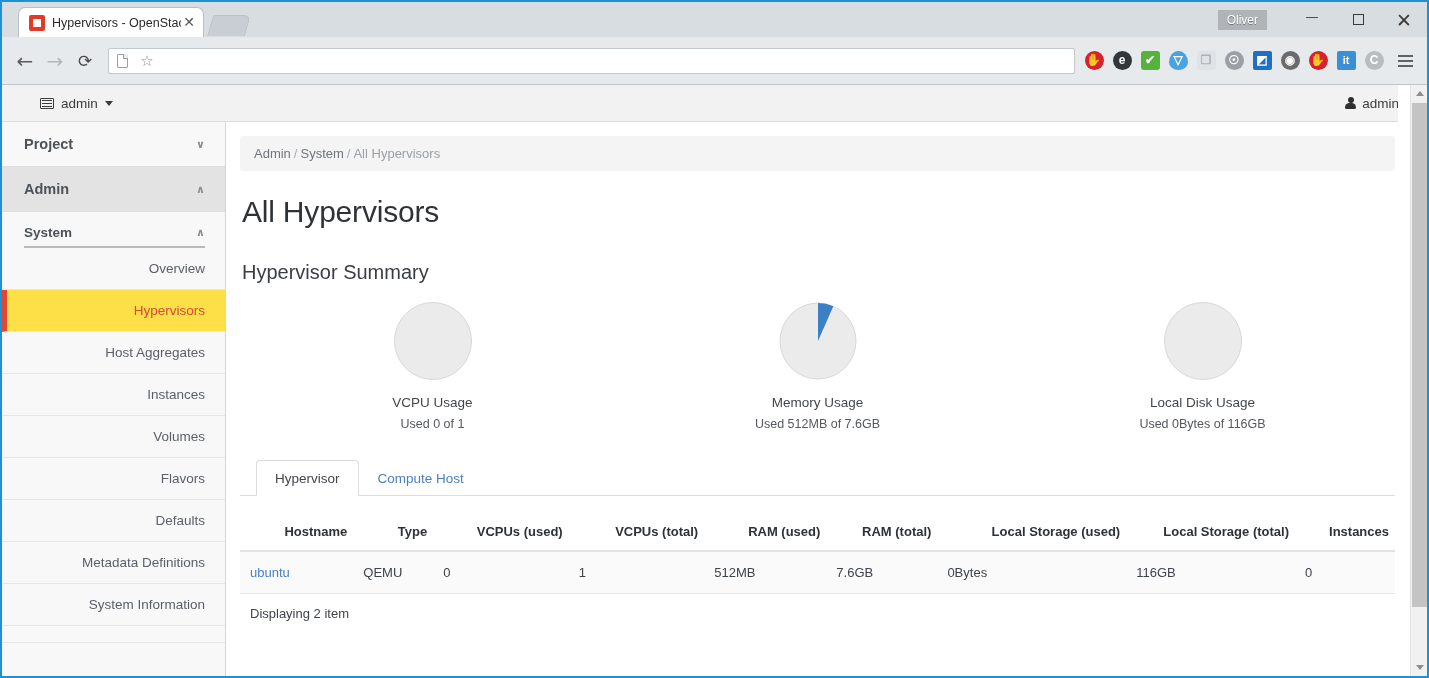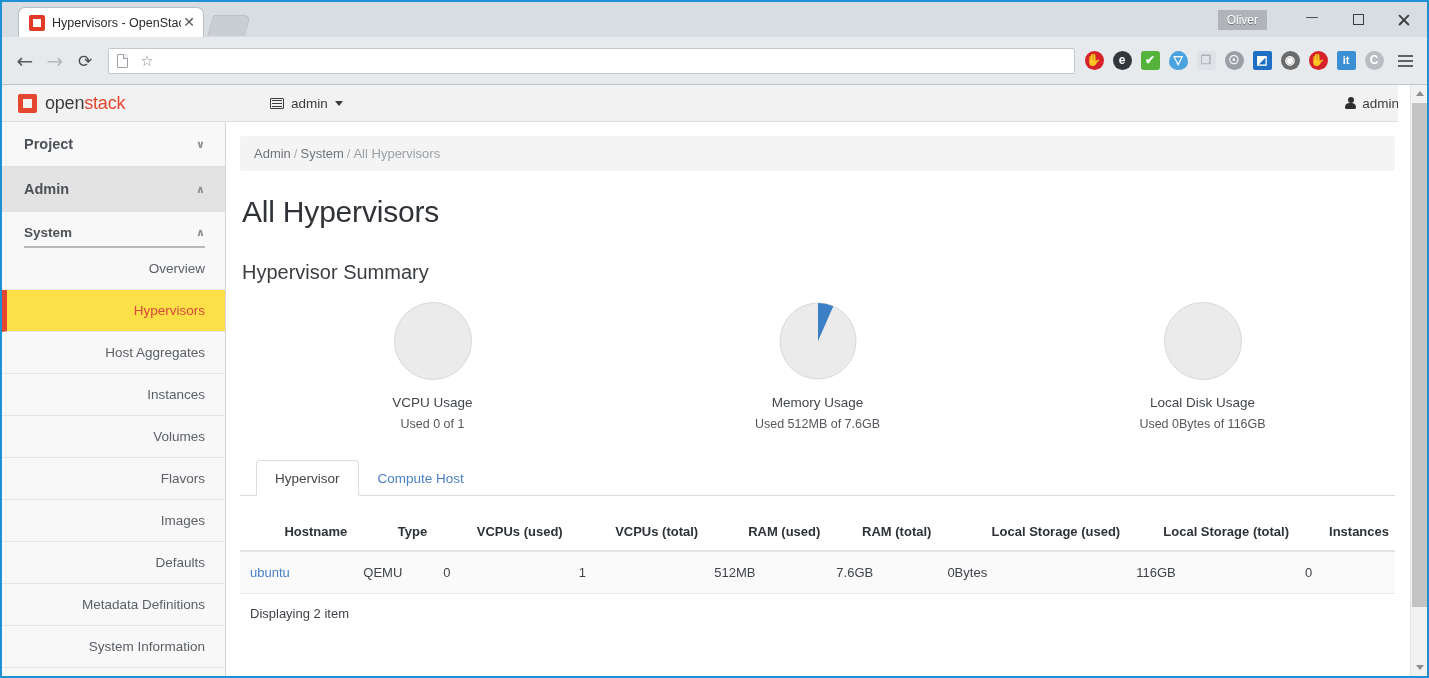--- a/index.html
+++ b/index.html
@@ -507,24 +507,20 @@
     <span class="menu-btn">
         <b></b>
         <b></b>
         <b></b>
       </span>
   </div>
 
   <div class="viewport">
 
     <div class="os-header">
-      <div class="os-logo">
-        <span class="os-logo-mark"></span>
-        <span class="os-logo-text"><span class="o">open</span><span class="s">stack</span></span>
-      </div>
       <div class="os-proj">
         <span class="icon-grid"></span>
         <span>admin</span>
         <span class="caret-d"></span>
       </div>
       <div class="os-user">
         <span class="icon-person"></span>
         <span>admin</span>
         <span class="caret-d"></span>
       </div>
@@ -547,21 +543,20 @@
           <span class="chev">∧</span>
         </div>
         <div class="nav-rule"></div>
 
         <div class="nav-item">Overview</div>
         <div class="nav-item active">Hypervisors</div>
         <div class="nav-item">Host Aggregates</div>
         <div class="nav-item">Instances</div>
         <div class="nav-item">Volumes</div>
         <div class="nav-item">Flavors</div>
-        <div class="nav-item">Images</div>
         <div class="nav-item">Defaults</div>
         <div class="nav-item">Metadata Definitions</div>
         <div class="nav-item">System Information</div>
         <div class="nav-item cut">Identity</div>
       </div>
 
       <div class="content">
 
         <div class="breadcrumb">
           <a href="#">Admin</a><span class="sep">/</span><a href="#">System</a><span class="sep">/</span><span class="cur">All Hypervisors</span>

